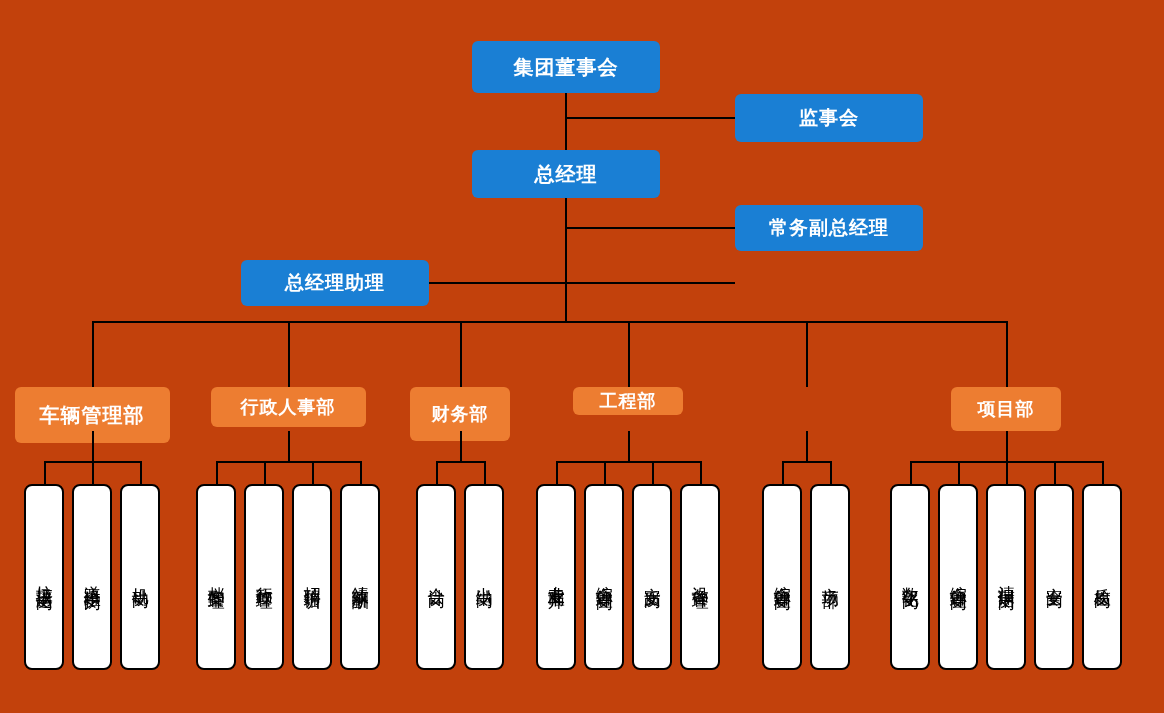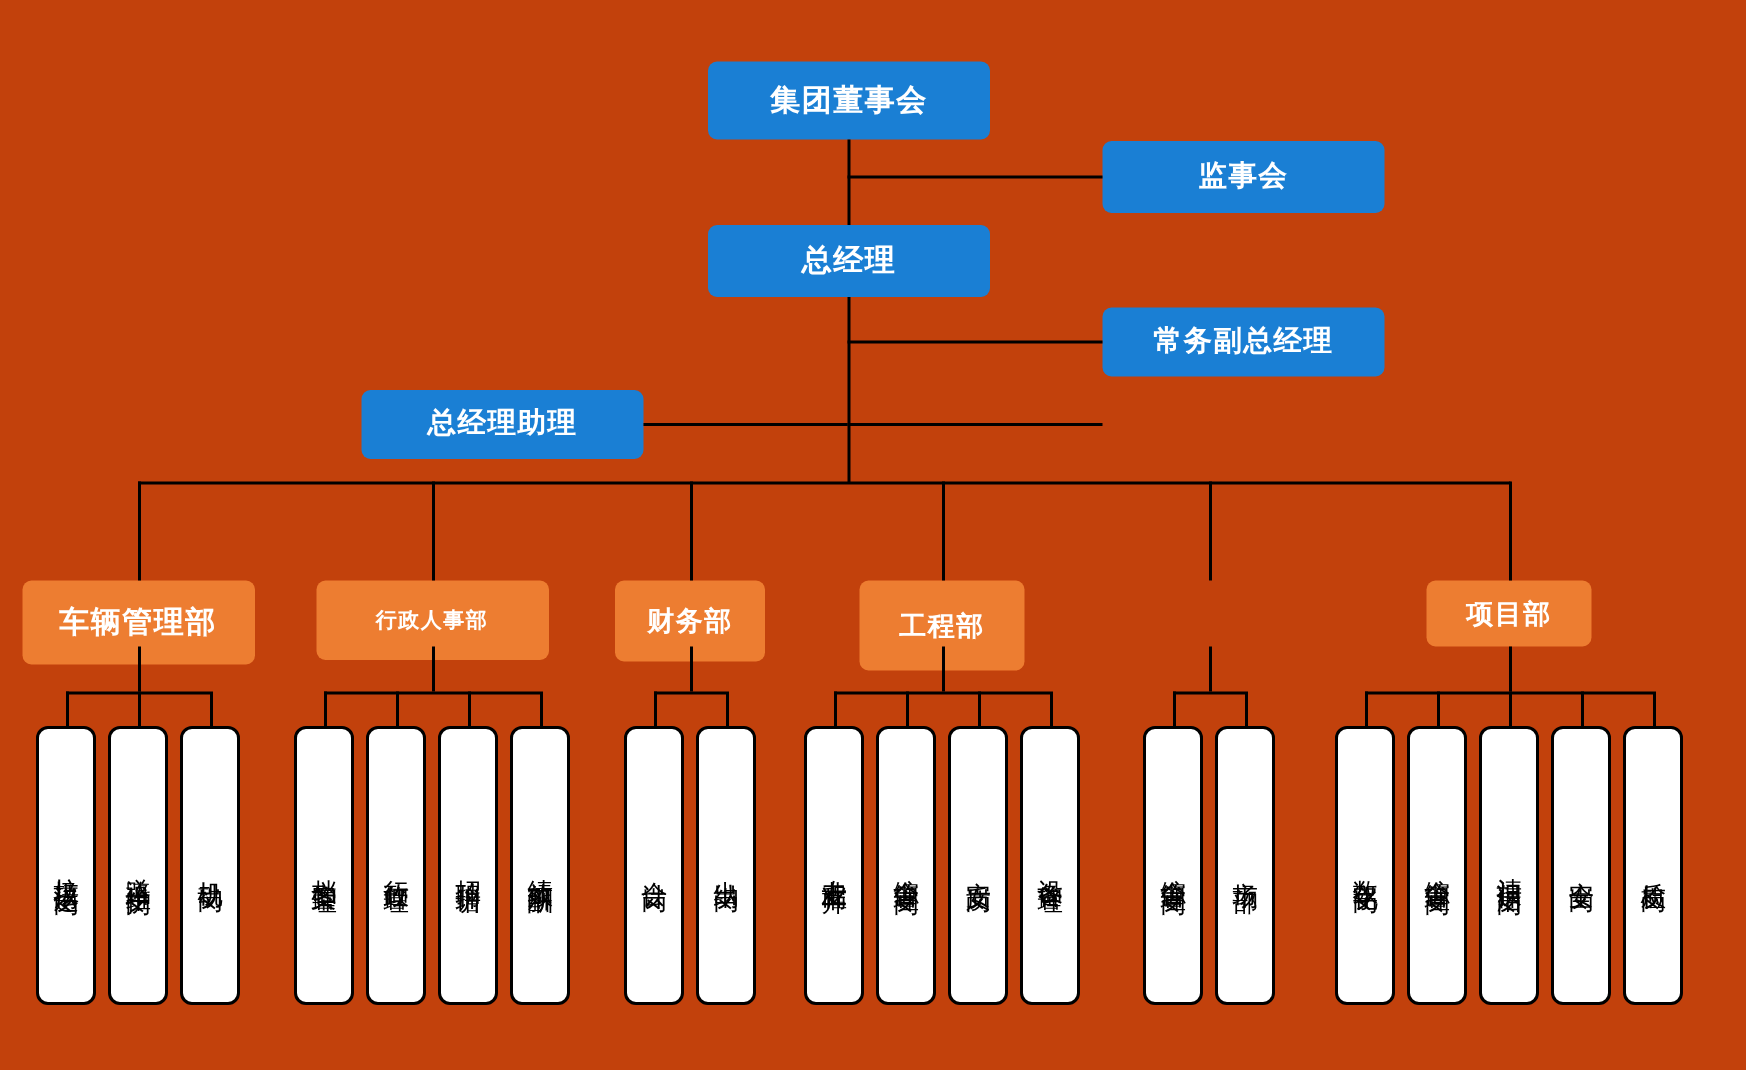--- a/index.html
+++ b/index.html
@@ -87,41 +87,41 @@
 <div class="node orange" style="left: 14.5px; top: 387px; width: 155px; height: 56px; font-size: 20px;">车辆管理部</div>
     <div class="line v" style="left: 92px; top: 321px; height: 66px;"></div>
     <div class="line v" style="left: 92px; top: 431px; height: 30px;"></div>
     <div class="line h" style="left: 44px; top: 461px; width: 96px;"></div>
     <div class="line v" style="left: 44px; top: 461px; height: 23px;"></div>
     <div class="node leaf" style="left: 24px; top: 484px; width: 40px; height: 186px; font-size: 17px;">垃圾清运岗</div>
     <div class="line v" style="left: 92px; top: 461px; height: 23px;"></div>
     <div class="node leaf" style="left: 72px; top: 484px; width: 40px; height: 186px; font-size: 17px;">道路维护岗</div>
     <div class="line v" style="left: 140px; top: 461px; height: 23px;"></div>
     <div class="node leaf" style="left: 120px; top: 484px; width: 40px; height: 186px; font-size: 17px;">机动岗</div>
-    <div class="node orange" style="left: 210.5px; top: 387px; width: 155px; height: 53px; font-size: 14px;">行政人事部</div>
+    <div class="node orange" style="left: 210.5px; top: 387px; width: 155px; height: 40px; font-size: 18px;">行政人事部</div>
     <div class="line v" style="left: 288px; top: 321px; height: 66px;"></div>
     <div class="line v" style="left: 288px; top: 431px; height: 30px;"></div>
     <div class="line h" style="left: 216px; top: 461px; width: 144px;"></div>
     <div class="line v" style="left: 216px; top: 461px; height: 23px;"></div>
     <div class="node leaf" style="left: 196px; top: 484px; width: 40px; height: 186px; font-size: 17px;">档案管理</div>
     <div class="line v" style="left: 264px; top: 461px; height: 23px;"></div>
     <div class="node leaf" style="left: 244px; top: 484px; width: 40px; height: 186px; font-size: 17px;">行政管理</div>
     <div class="line v" style="left: 312px; top: 461px; height: 23px;"></div>
     <div class="node leaf" style="left: 292px; top: 484px; width: 40px; height: 186px; font-size: 17px;">招聘培训</div>
     <div class="line v" style="left: 360px; top: 461px; height: 23px;"></div>
     <div class="node leaf" style="left: 340px; top: 484px; width: 40px; height: 186px; font-size: 17px;">绩效薪酬</div>
     <div class="node orange" style="left: 410px; top: 387px; width: 100px; height: 54px; font-size: 18px;">财务部</div>
     <div class="line v" style="left: 460px; top: 321px; height: 66px;"></div>
     <div class="line v" style="left: 460px; top: 431px; height: 30px;"></div>
     <div class="line h" style="left: 436px; top: 461px; width: 48px;"></div>
     <div class="line v" style="left: 436px; top: 461px; height: 23px;"></div>
     <div class="node leaf" style="left: 416px; top: 484px; width: 40px; height: 186px; font-size: 17px;">会计岗</div>
     <div class="line v" style="left: 484px; top: 461px; height: 23px;"></div>
     <div class="node leaf" style="left: 464px; top: 484px; width: 40px; height: 186px; font-size: 17px;">出纳岗</div>
-    <div class="node orange" style="left: 573px; top: 387px; width: 110px; height: 60px; font-size: 18px;">工程部</div>
+    <div class="node orange" style="left: 573px; top: 387px; width: 110px; height: 28px; font-size: 18px;">工程部</div>
     <div class="line v" style="left: 628px; top: 321px; height: 66px;"></div>
     <div class="line v" style="left: 628px; top: 431px; height: 30px;"></div>
     <div class="line h" style="left: 556px; top: 461px; width: 144px;"></div>
     <div class="line v" style="left: 556px; top: 461px; height: 23px;"></div>
     <div class="node leaf" style="left: 536px; top: 484px; width: 40px; height: 186px; font-size: 17px;">专业工程师</div>
     <div class="line v" style="left: 604px; top: 461px; height: 23px;"></div>
     <div class="node leaf" style="left: 584px; top: 484px; width: 40px; height: 186px; font-size: 17px;">综合管理岗</div>
     <div class="line v" style="left: 652px; top: 461px; height: 23px;"></div>
     <div class="node leaf" style="left: 632px; top: 484px; width: 40px; height: 186px; font-size: 17px;">安质岗</div>
     <div class="line v" style="left: 700px; top: 461px; height: 23px;"></div>

